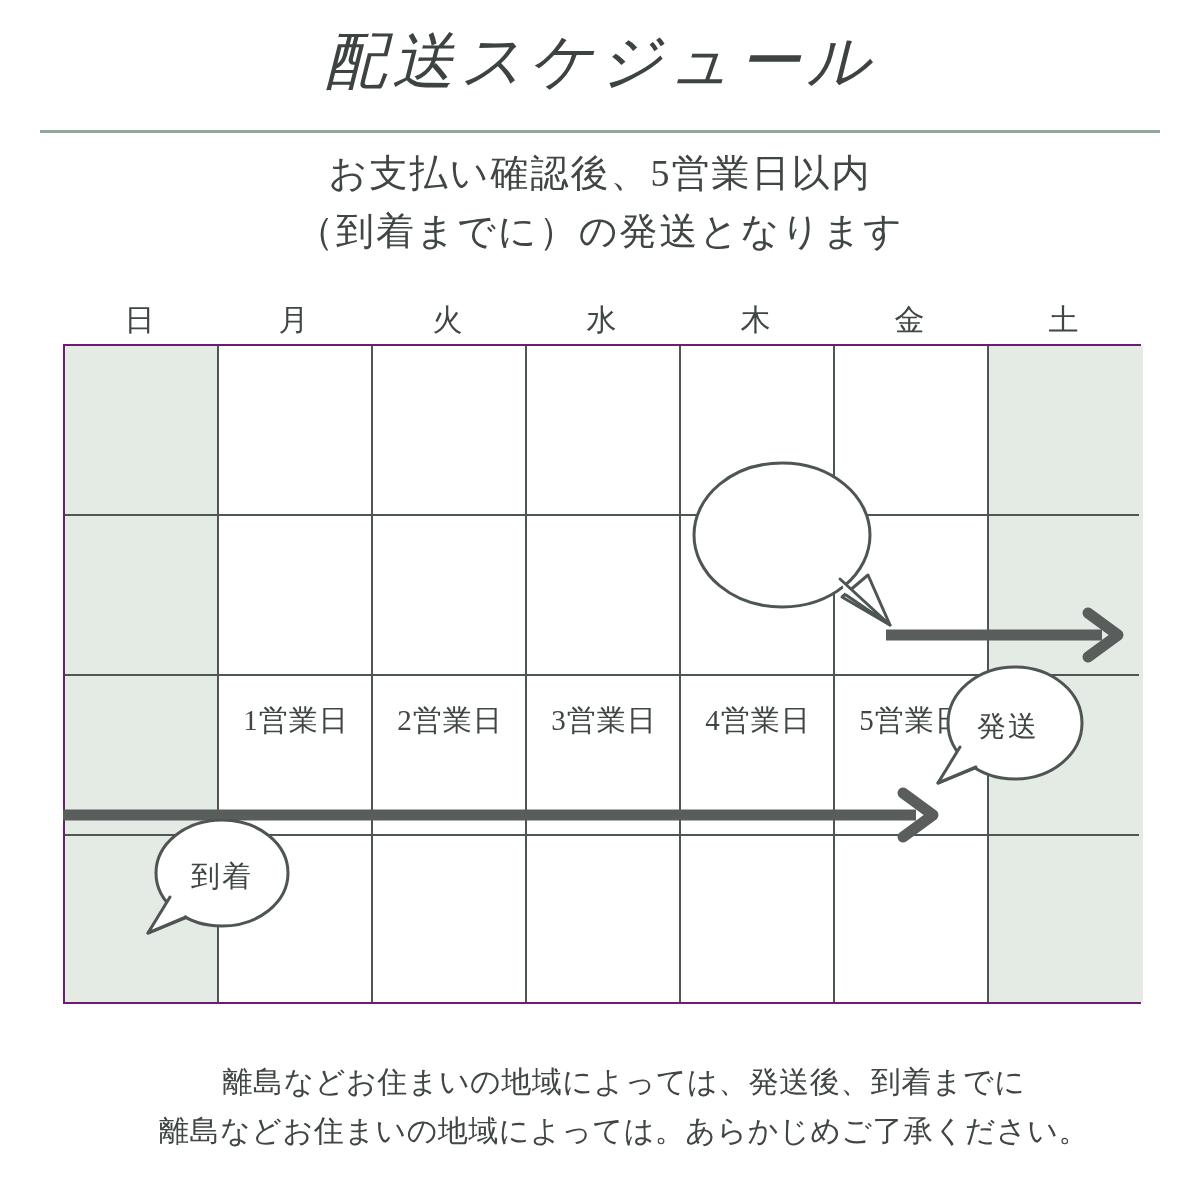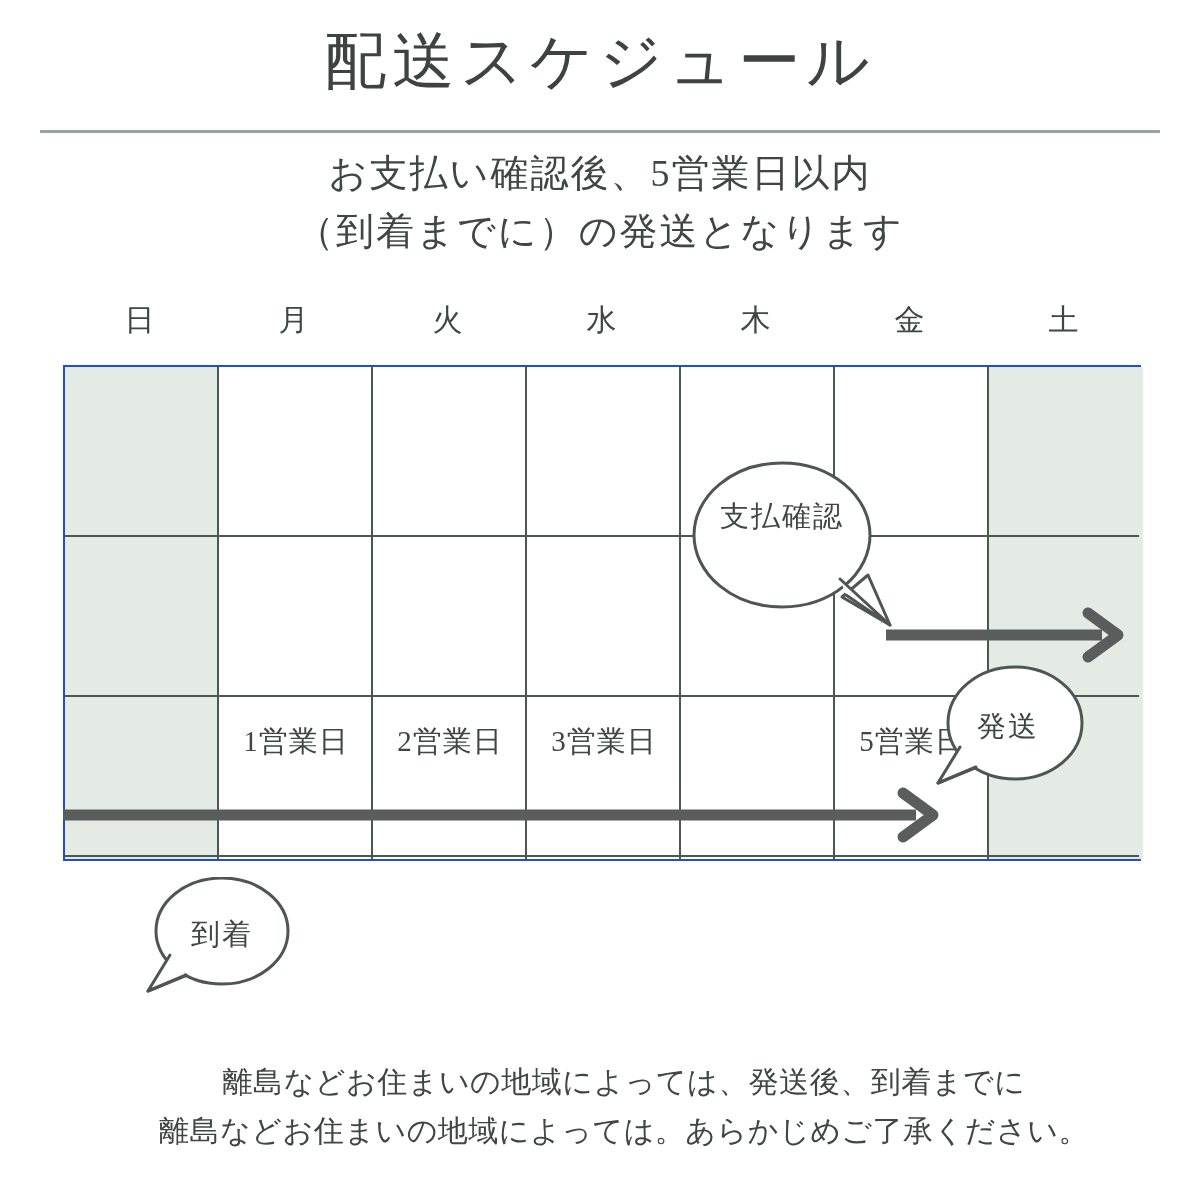--- a/index.html
+++ b/index.html
@@ -25,20 +25,21 @@
     position: absolute;
     top: 26px;
     left: 0;
     width: 1200px;
     text-align: center;
     font-size: 62px;
     line-height: 1.15;
     letter-spacing: 6px;
     color: #3c4341;
     font-weight: normal;
+    font-style: italic;
   }
   .divider {
     position: absolute;
     top: 130px;
     left: 40px;
     width: 1120px;
     height: 3px;
     background: #92a89a;
   }
   .subtitle {
@@ -66,25 +67,25 @@
     flex: 1 1 0;
     text-align: center;
     font-size: 30px;
     letter-spacing: 1px;
     color: #3f4644;
   }
 
   
   .calendar {
     position: absolute;
-    top: 365px;
+    top: 344px;
     left: 63px;
     width: 1078px;
-    height: 496px;
-    border: 2px solid #1d4ed8;
+    height: 660px;
+    border: 2px solid #701a75;
     box-sizing: border-box;
   }
   .col-shade {
     position: absolute;
     top: 0;
     width: 154px;
     height: 100%;
     background: #e4ebe5;
   }
   .col-shade.sun { left: 0; }
@@ -182,56 +183,56 @@
     <div class="vline" style="left:768px;"></div>
     <div class="vline" style="left:922px;"></div>
 
     <div class="hline" style="top:168px;"></div>
     <div class="hline" style="top:328px;"></div>
     <div class="hline" style="top:488px;"></div>
 
     <div class="cell-label" style="left:154px; top:355px;">1営業日</div>
     <div class="cell-label" style="left:308px; top:355px;">2営業日</div>
     <div class="cell-label" style="left:462px; top:355px;">3営業日</div>
+    <div class="cell-label" style="left:616px; top:355px;">4営業日</div>
     <div class="cell-label" style="left:770px; top:355px;">5営業日</div>
   </div>
 
   <svg class="arrow" style="left:880px; top:605px; width:250px; height:60px;" viewBox="0 0 250 60">
     <line x1="6" y1="30" x2="222" y2="30" stroke="#595e5c" stroke-width="11" stroke-linecap="butt"></line>
     <polyline points="208,8 238,30 208,52" fill="none" stroke="#595e5c" stroke-width="11" stroke-linecap="round" stroke-linejoin="round"></polyline>
   </svg>
 
   <svg class="arrow" style="left:58px; top:785px; width:890px; height:60px;" viewBox="0 0 890 60">
     <line x1="5" y1="30" x2="858" y2="30" stroke="#595e5c" stroke-width="11" stroke-linecap="butt"></line>
     <polyline points="845,8 875,30 845,52" fill="none" stroke="#595e5c" stroke-width="11" stroke-linecap="round" stroke-linejoin="round"></polyline>
   </svg>
 
   <div class="bubble" style="left:690px; top:455px; width:210px; height:180px;">
     <svg width="210" height="180" viewBox="0 0 210 180">
       <path d="M 178 120 L 200 170 L 152 142 Z" fill="#ffffff" stroke="#4e5654" stroke-width="3" stroke-linejoin="round"></path>
       <ellipse cx="92" cy="80" rx="88" ry="72" fill="#ffffff" stroke="#4e5654" stroke-width="3"></ellipse>
       <path d="M 150 124 L 200 170 L 156 140" fill="#ffffff" stroke="#4e5654" stroke-width="3" stroke-linejoin="round" stroke-linecap="round"></path>
     </svg>
     <div class="bubble-text" style="top:42px; width:184px;">
-      <div>支払確認</div>
     </div>
   </div>
 
   <div class="bubble" style="left:930px; top:665px; width:160px; height:130px;">
     <svg width="160" height="130" viewBox="0 0 160 130">
       <path d="M 38 74 L 8 118 L 52 100 Z" fill="#ffffff" stroke="#4e5654" stroke-width="3" stroke-linejoin="round"></path>
       <ellipse cx="85" cy="58" rx="67" ry="56" fill="#ffffff" stroke="#4e5654" stroke-width="3"></ellipse>
       <path d="M 30 82 L 8 118 L 46 102" fill="#ffffff" stroke="#4e5654" stroke-width="3" stroke-linejoin="round" stroke-linecap="round"></path>
     </svg>
     <div class="bubble-text" style="top:42px; left:18px; width:120px;">
       <div>発送</div>
     </div>
   </div>
 
-  <div class="bubble" style="left:140px; top:877px; width:160px; height:125px;text-decoration:underline;">
+  <div class="bubble" style="left:140px; top:819px; width:160px; height:125px;text-decoration:underline;">
     <svg width="160" height="125" viewBox="0 0 160 125">
       <path d="M 38 70 L 8 114 L 52 96 Z" fill="#ffffff" stroke="#4e5654" stroke-width="3" stroke-linejoin="round"></path>
       <ellipse cx="82" cy="54" rx="66" ry="53" fill="#ffffff" stroke="#4e5654" stroke-width="3"></ellipse>
       <path d="M 30 78 L 8 114 L 46 98" fill="#ffffff" stroke="#4e5654" stroke-width="3" stroke-linejoin="round" stroke-linecap="round"></path>
     </svg>
     <div class="bubble-text" style="top:38px; left:16px; width:132px;">
       <div>到着</div>
     </div>
   </div>
 

